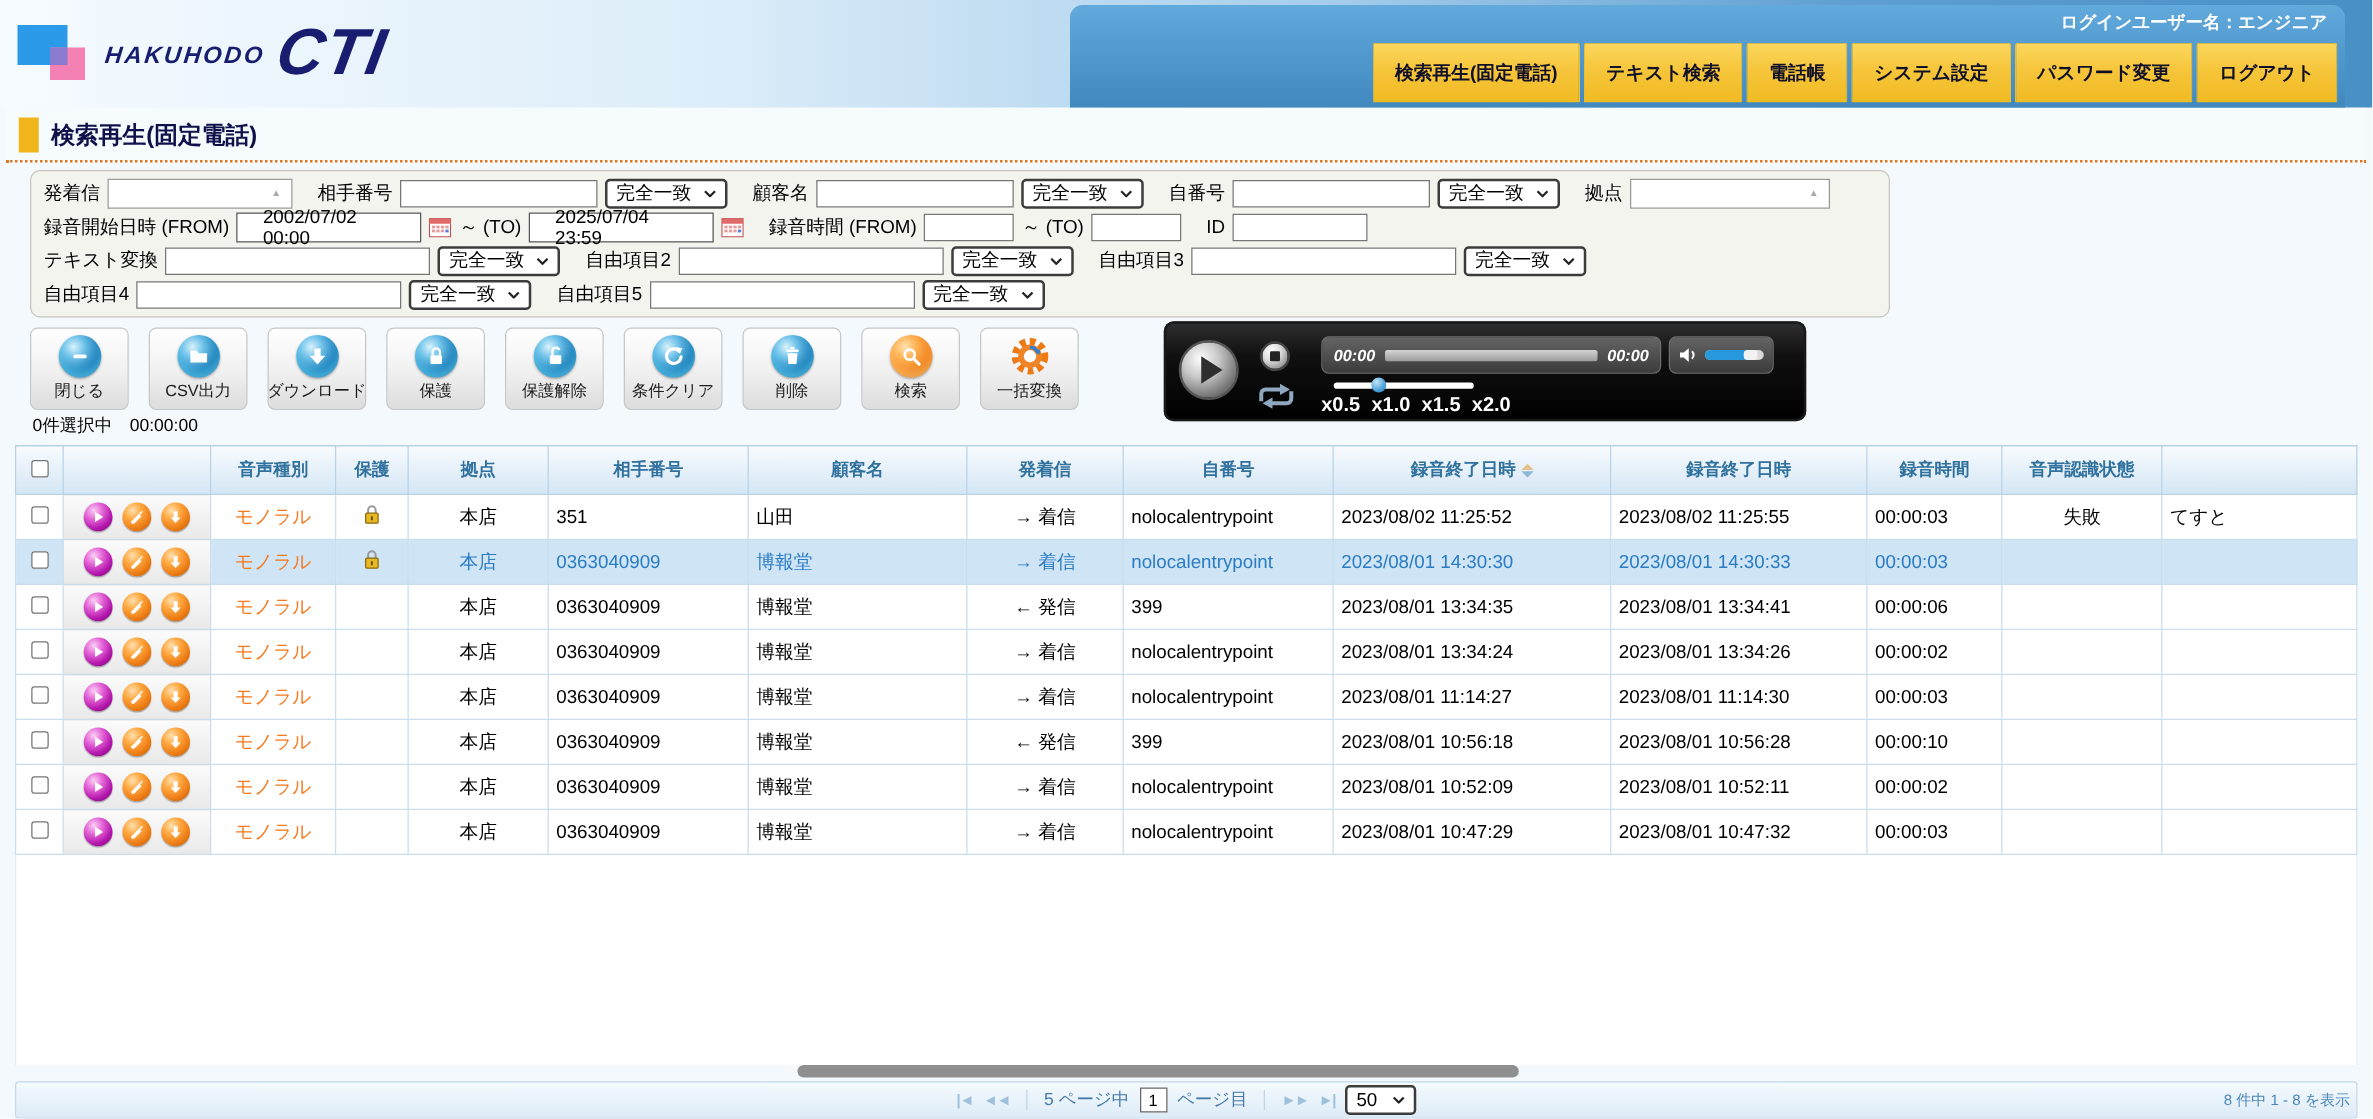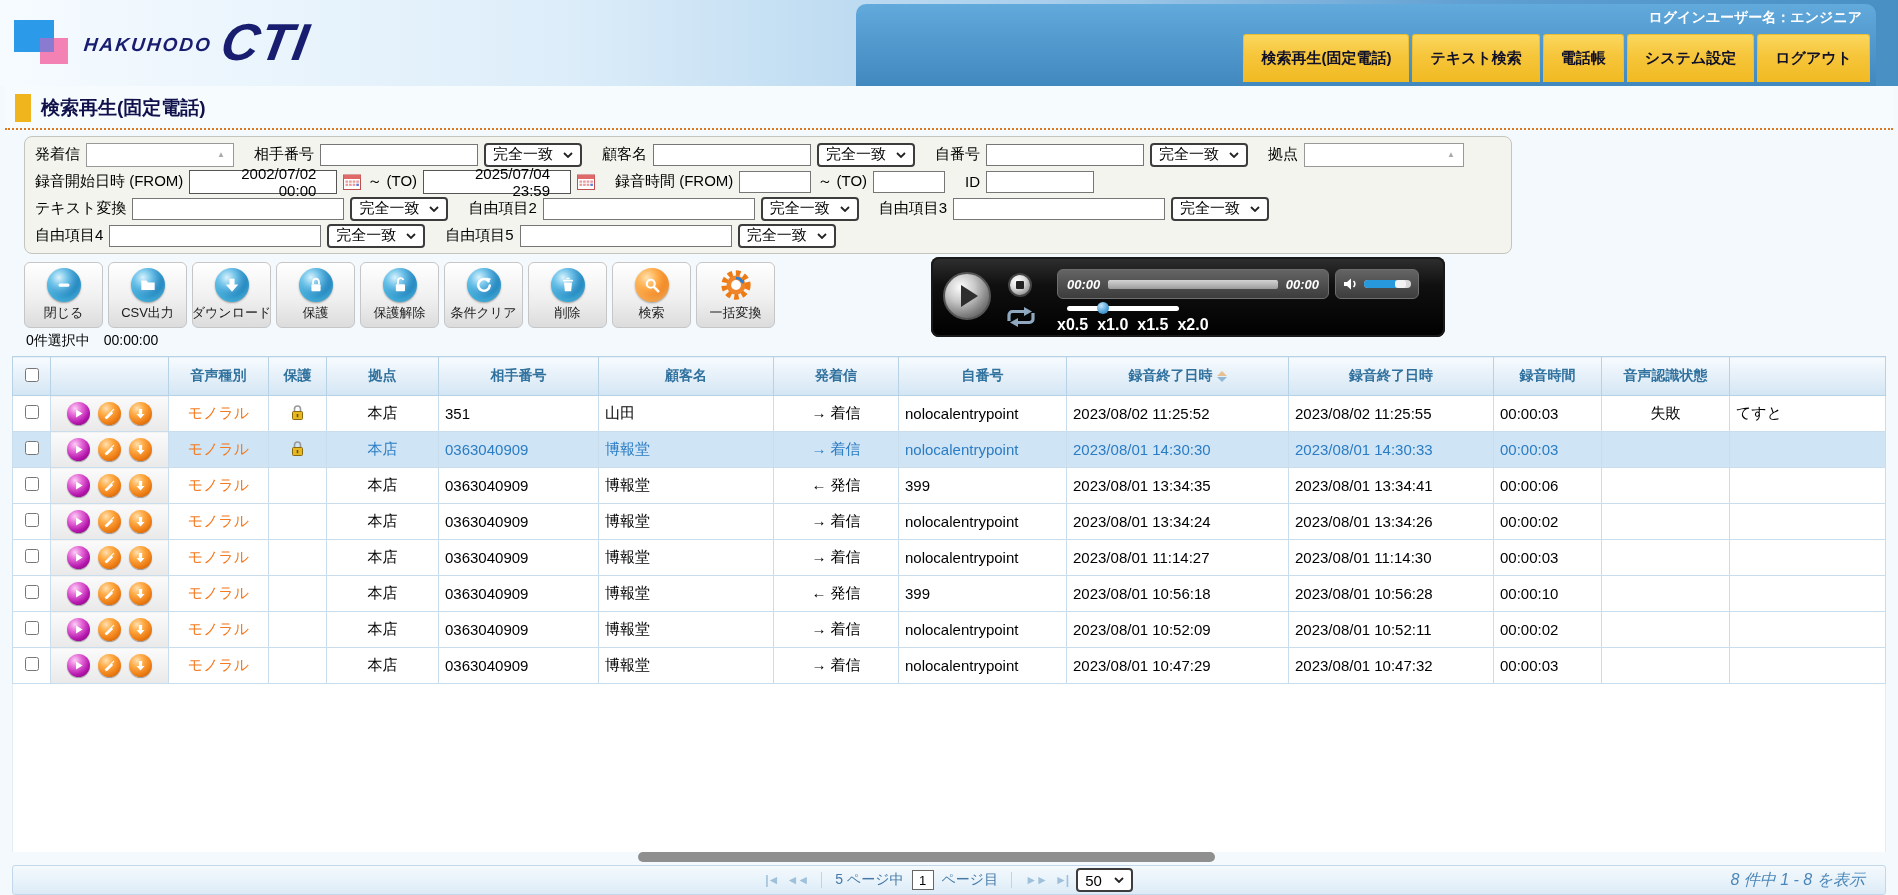--- a/index.html
+++ b/index.html
@@ -32,29 +32,29 @@
   .title-marker { width:16px; height:28px; background:#f0b41c; }
   .page-title { font-size:19px; font-weight:bold; color:#10104a; }
 
   
   .form-panel { margin:6px 0 0 24px; width:1488px; background:#f4f4ee; border:1px solid #c5c5bd; border-radius:8px; padding:4px 10px; }
   .frow { display:flex; align-items:center; height:27px; gap:6px; font-size:15px; color:#000; }
   .flabel { white-space:nowrap; }
   .gap { margin-left:14px; }
   .in { height:22px; border:1px solid #767676; background:#fff; font-size:14px; padding:0 4px; font-family:inherit; }
   .w160{width:158px}.w215{width:212px}.w75{width:72px}.w110{width:108px}
-  .datebox { width:148px; height:24px; border:1px solid #555; background:#fff; font-size:15px; display:flex; align-items:center; padding:0 20px;text-align:right; }
+  .datebox { width:148px; height:24px; border:1px solid #555; background:#fff; font-size:15px; display:flex; align-items:center; padding:0 20px; }
   .combo { width:148px; height:24px; background:#fff; border:1px solid #999; display:flex; align-items:center; justify-content:flex-end; padding-right:8px; color:#aaa; font-size:8px; }
   .combo.wide { width:160px; }
   .sel { display:inline-flex; align-items:center; gap:10px; border:2px solid #3c3c3c; border-radius:4px; background:#fff; padding:0 7px; height:24px; font-size:15px; color:#000; cursor:pointer; }
   .cal { display:inline-flex; cursor:pointer; }
 
   
   .actions { position:relative; margin:8px 0 0 24px; height:88px; }
-  .buttons { display:flex; gap:5px; }
+  .buttons { display:flex; gap:16px; }
   .abtn { width:79px; height:66px; display:flex; flex-direction:column; align-items:center; justify-content:center; gap:2px;
     border:1px solid #c6c6c6; border-radius:6px; background:linear-gradient(180deg,#ffffff,#f0f0f0 55%,#dcdcdc);
     box-shadow:inset 0 1px 0 #fff; cursor:pointer; }
   .abtn .lbl { font-size:13px; color:#1a1a1a; white-space:nowrap; }
   .orb { width:34px; height:34px; border-radius:50%; display:flex; align-items:center; justify-content:center; }
   .orb.blue { background:radial-gradient(circle at 35% 28%, #d8f2fc 0%, #6cc0e8 28%, #1a7cb8 62%, #0a4c84 100%);
     box-shadow:0 1px 2px rgba(0,0,0,.35), inset 0 -5px 7px rgba(110,225,255,.55); }
   .orb.orange { background:radial-gradient(circle at 35% 28%, #ffe2b0 0%, #ffb050 30%, #f0801c 62%, #c05800 100%);
     box-shadow:0 1px 2px rgba(0,0,0,.35), inset 0 -5px 7px rgba(255,210,130,.55); }
   .orb.none { background:transparent; box-shadow:none; }
@@ -111,21 +111,21 @@
 
   
   .pagebar { position:relative; margin-left:12px; width:1874px; height:30px;
     background:linear-gradient(180deg,#f4fafd,#ddebf7); border:1px solid #c2d8ea; border-radius:3px;
     display:flex; align-items:center; justify-content:center; gap:8px; }
   .pgarrow { color:#9fc0da; font-size:12px; letter-spacing:-1px; cursor:pointer; font-weight:bold; }
   .pgsep { width:1px; height:16px; background:#c0d4e4; margin:0 5px; }
   .pgtext { color:#4679a8; font-size:14px; }
   .pginput { width:22px; height:20px; border:1px solid #666; text-align:center; font-size:13px; }
   .pgsize { height:24px; gap:12px; }
-  .summary { position:absolute; right:20px; color:#4a86b8; font-size:16px;font-style:italic; }
+  .summary { position:absolute; right:5px; color:#4a86b8; font-size:12px; }
 </style>
 </head>
 <body>
 
 <div class="app">
 
   <div class="header">
     <div class="logo">
       <div class="logo-squares">
         <div class="sq-blue"></div>
@@ -137,20 +137,21 @@
         <span class="brand-product">CTI</span>
       </div>
     </div>
     <div class="login-panel">
       <div class="login-label">ログインユーザー名：エンジニア</div>
       <div class="tabs">
         <div class="tab">検索再生(固定電話)</div>
         <div class="tab">テキスト検索</div>
         <div class="tab">電話帳</div>
         <div class="tab">システム設定</div>
+        <div class="tab">パスワード変更</div>
         <div class="tab">ログアウト</div>
       </div>
     </div>
   </div>
 
   <div class="title-row">
     <div class="title-marker"></div>
     <div class="page-title">検索再生(固定電話)</div>
   </div>
 

